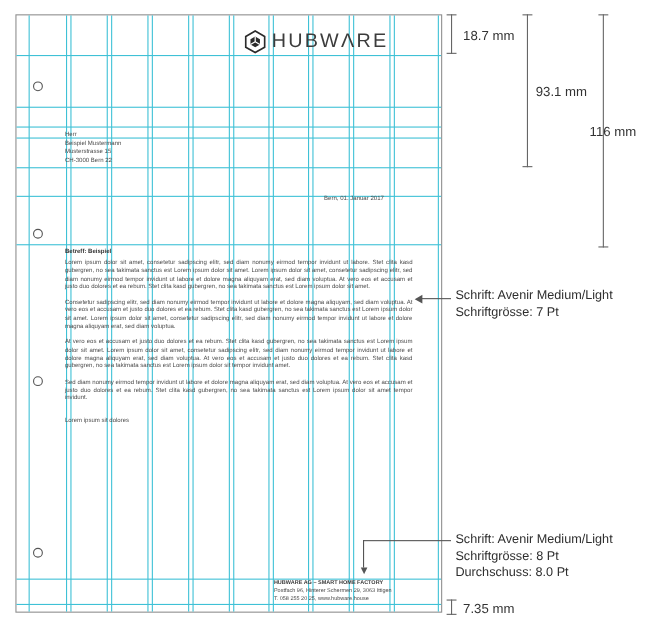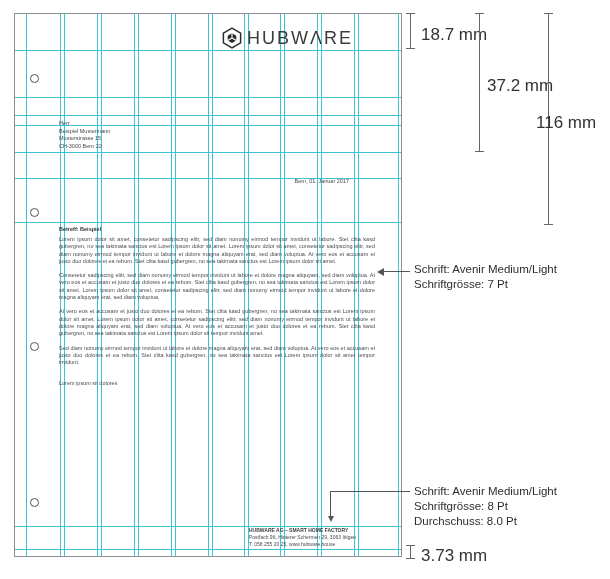--- a/index.html
+++ b/index.html
@@ -7,37 +7,37 @@
           font-family:"Liberation Sans",sans-serif;}
   .page{position:absolute;left:14px;top:13px;width:388px;height:544px;
         border:1px solid #8f8f8f;box-sizing:border-box;background:#fff;}
   .grid-layer{position:absolute;inset:0;pointer-events:none;}
   .content-layer{position:absolute;inset:0;}
   .gline-v{position:absolute;top:0;bottom:0;width:1px;}
   .gline-h{position:absolute;left:0;right:0;height:1px;}
   .punch{position:absolute;width:9px;height:9px;border:1px solid #555;border-radius:50%;
          background:transparent;box-sizing:border-box;}
   
-  .logo{position:absolute;left:206px;top:13px;display:flex;align-items:center;gap:4px;}
+  .logo{position:absolute;left:206px;top:13px;display:flex;gap:4px;}
   .wordmark{font-size:18px;letter-spacing:2px;color:#3c3c3c;font-weight:400;white-space:nowrap;}
   
   .recipient{position:absolute;left:44px;top:106px;font-size:5.5px;line-height:7.5px;color:#4a4a4a;}
   .dateline{position:absolute;right:52px;top:164px;font-size:5.5px;color:#4a4a4a;text-align:right;}
   .subject{position:absolute;left:44px;top:212px;font-size:5.5px;font-weight:bold;color:#333;}
   .bodytext{position:absolute;left:44px;top:222px;width:316px;font-size:5.5px;line-height:7.3px;
             color:#4c4c4c;text-align:justify;}
   .bodytext p{margin:0 0 7px 0;}
   .bodytext p.sign{margin-top:14px;text-align:left;}
   .letter-footer{position:absolute;left:234px;top:513px;font-size:5px;line-height:6.8px;color:#4a4a4a;white-space:nowrap;}
   .letter-footer .f1{font-weight:600;color:#3c3c3c;}
   
   .mline{position:absolute;width:1px;background:#666;}
   .mline i{position:absolute;left:-4px;width:9px;height:1px;background:#666;}
   .mline i.t{top:0;} .mline i.b{bottom:0;}
-  .mlabel{position:absolute;font-size:17px;color:#333;white-space:nowrap;}
+  .mlabel{position:absolute;font-size:12px;color:#333;white-space:nowrap;}
   
   .fnote{position:absolute;font-size:11.5px;line-height:15px;color:#2e2e2e;white-space:nowrap;}
   .conn-h{position:absolute;height:1px;background:#555;}
   .conn-v{position:absolute;width:1px;background:#555;}
   .arrow-left{position:absolute;width:0;height:0;border-top:4px solid transparent;
               border-bottom:4px solid transparent;border-right:7px solid #555;}
   .arrow-down{position:absolute;width:0;height:0;border-left:3px solid transparent;
               border-right:3px solid transparent;border-top:6px solid #555;}
 </style>
 </head>
@@ -121,33 +121,33 @@
   <div class="mline" style="left:410px;top:13px;height:36px">
       <i class="t"></i>
       <i class="b"></i>
     </div>
   <div class="mlabel" style="left:421px;top:25px">18.7 mm</div>
 
   <div class="mline" style="left:479px;top:13px;height:139px">
       <i class="t"></i>
       <i class="b"></i>
     </div>
-  <div class="mlabel" style="left:487px;top:76px">37.2 mm</div>
+  <div class="mlabel" style="left:487px;top:76px">93.1 mm</div>
 
   <div class="mline" style="left:548px;top:13px;height:212px">
       <i class="t"></i>
       <i class="b"></i>
     </div>
   <div class="mlabel" style="left:536px;top:113px">116 mm</div>
 
   <div class="mline" style="left:410px;top:545px;height:14px">
       <i class="t"></i>
       <i class="b"></i>
     </div>
-  <div class="mlabel" style="left:421px;top:546px">3.73 mm</div>
+  <div class="mlabel" style="left:421px;top:546px">7.35 mm</div>
 
   <div class="arrow-left" style="left:377px;top:268px"></div>
   <div class="conn-h" style="left:383px;top:271px;width:27px"></div>
   <div class="fnote" style="left:414px;top:262px">
     <div>Schrift: Avenir Medium/Light</div>
     <div>Schriftgrösse: 7 Pt</div>
   </div>
 
   <div class="conn-h" style="left:330px;top:491px;width:80px"></div>
   <div class="conn-v" style="left:330px;top:491px;height:25px"></div>

